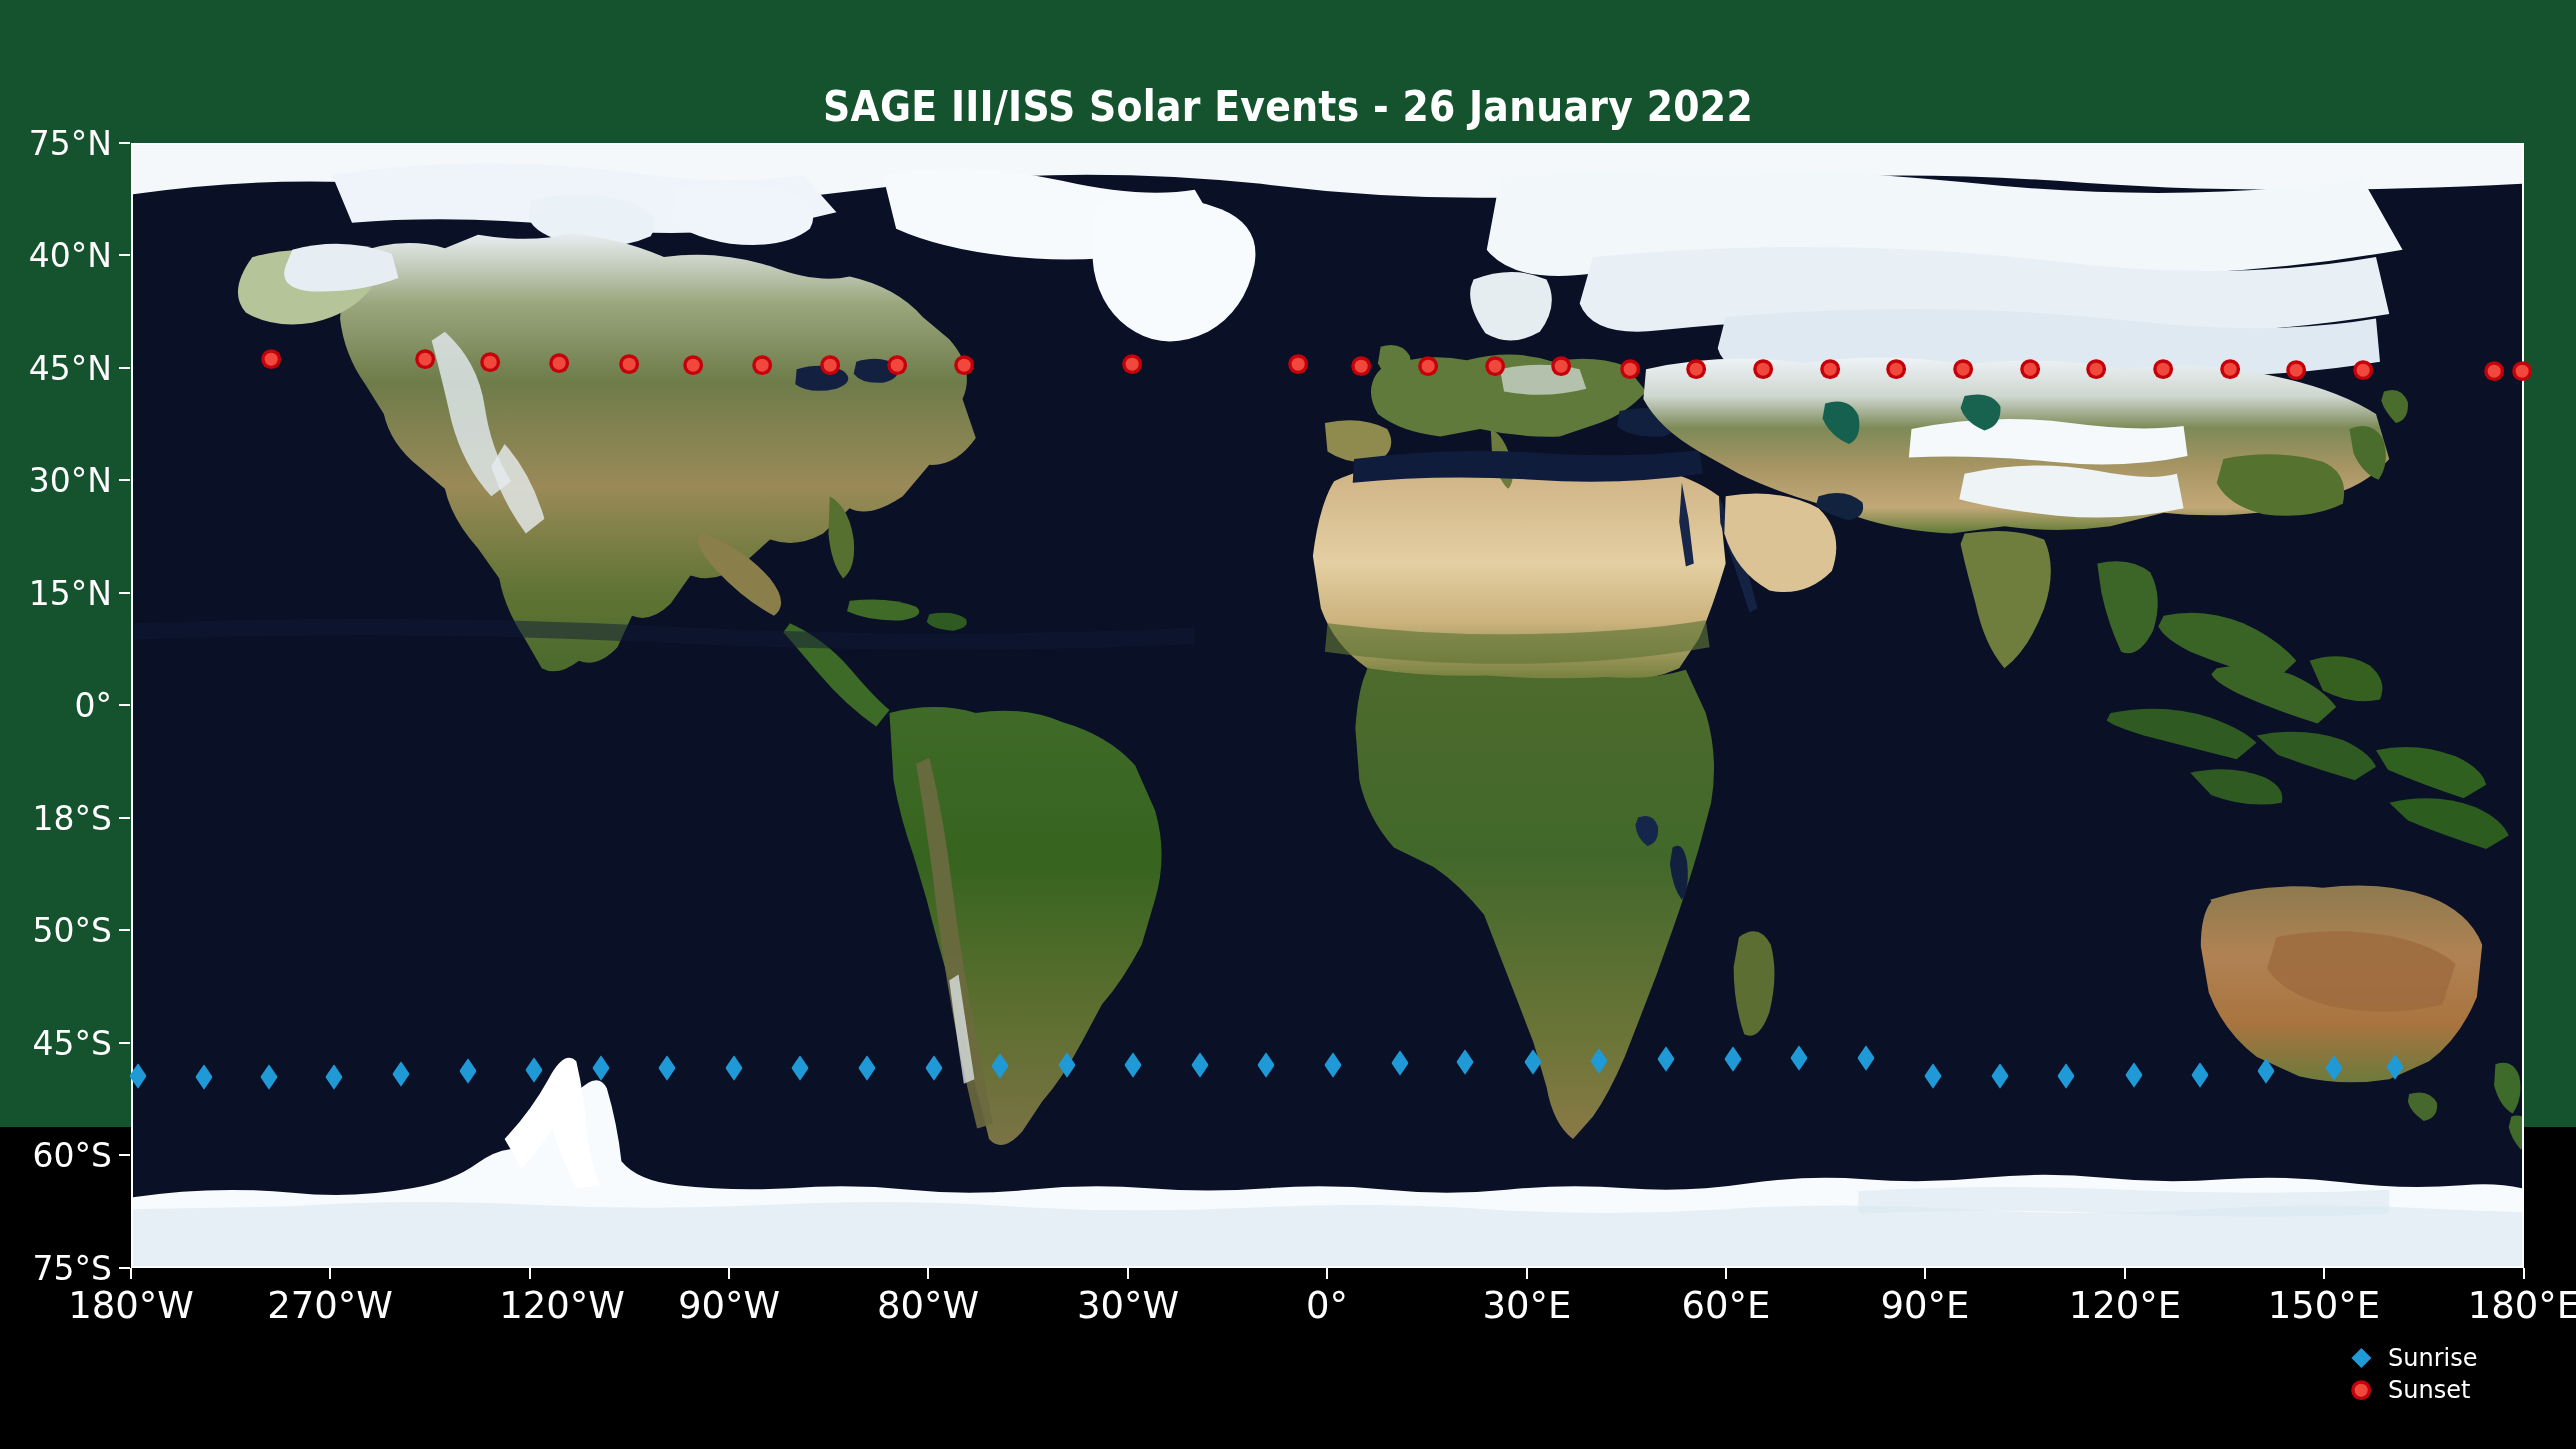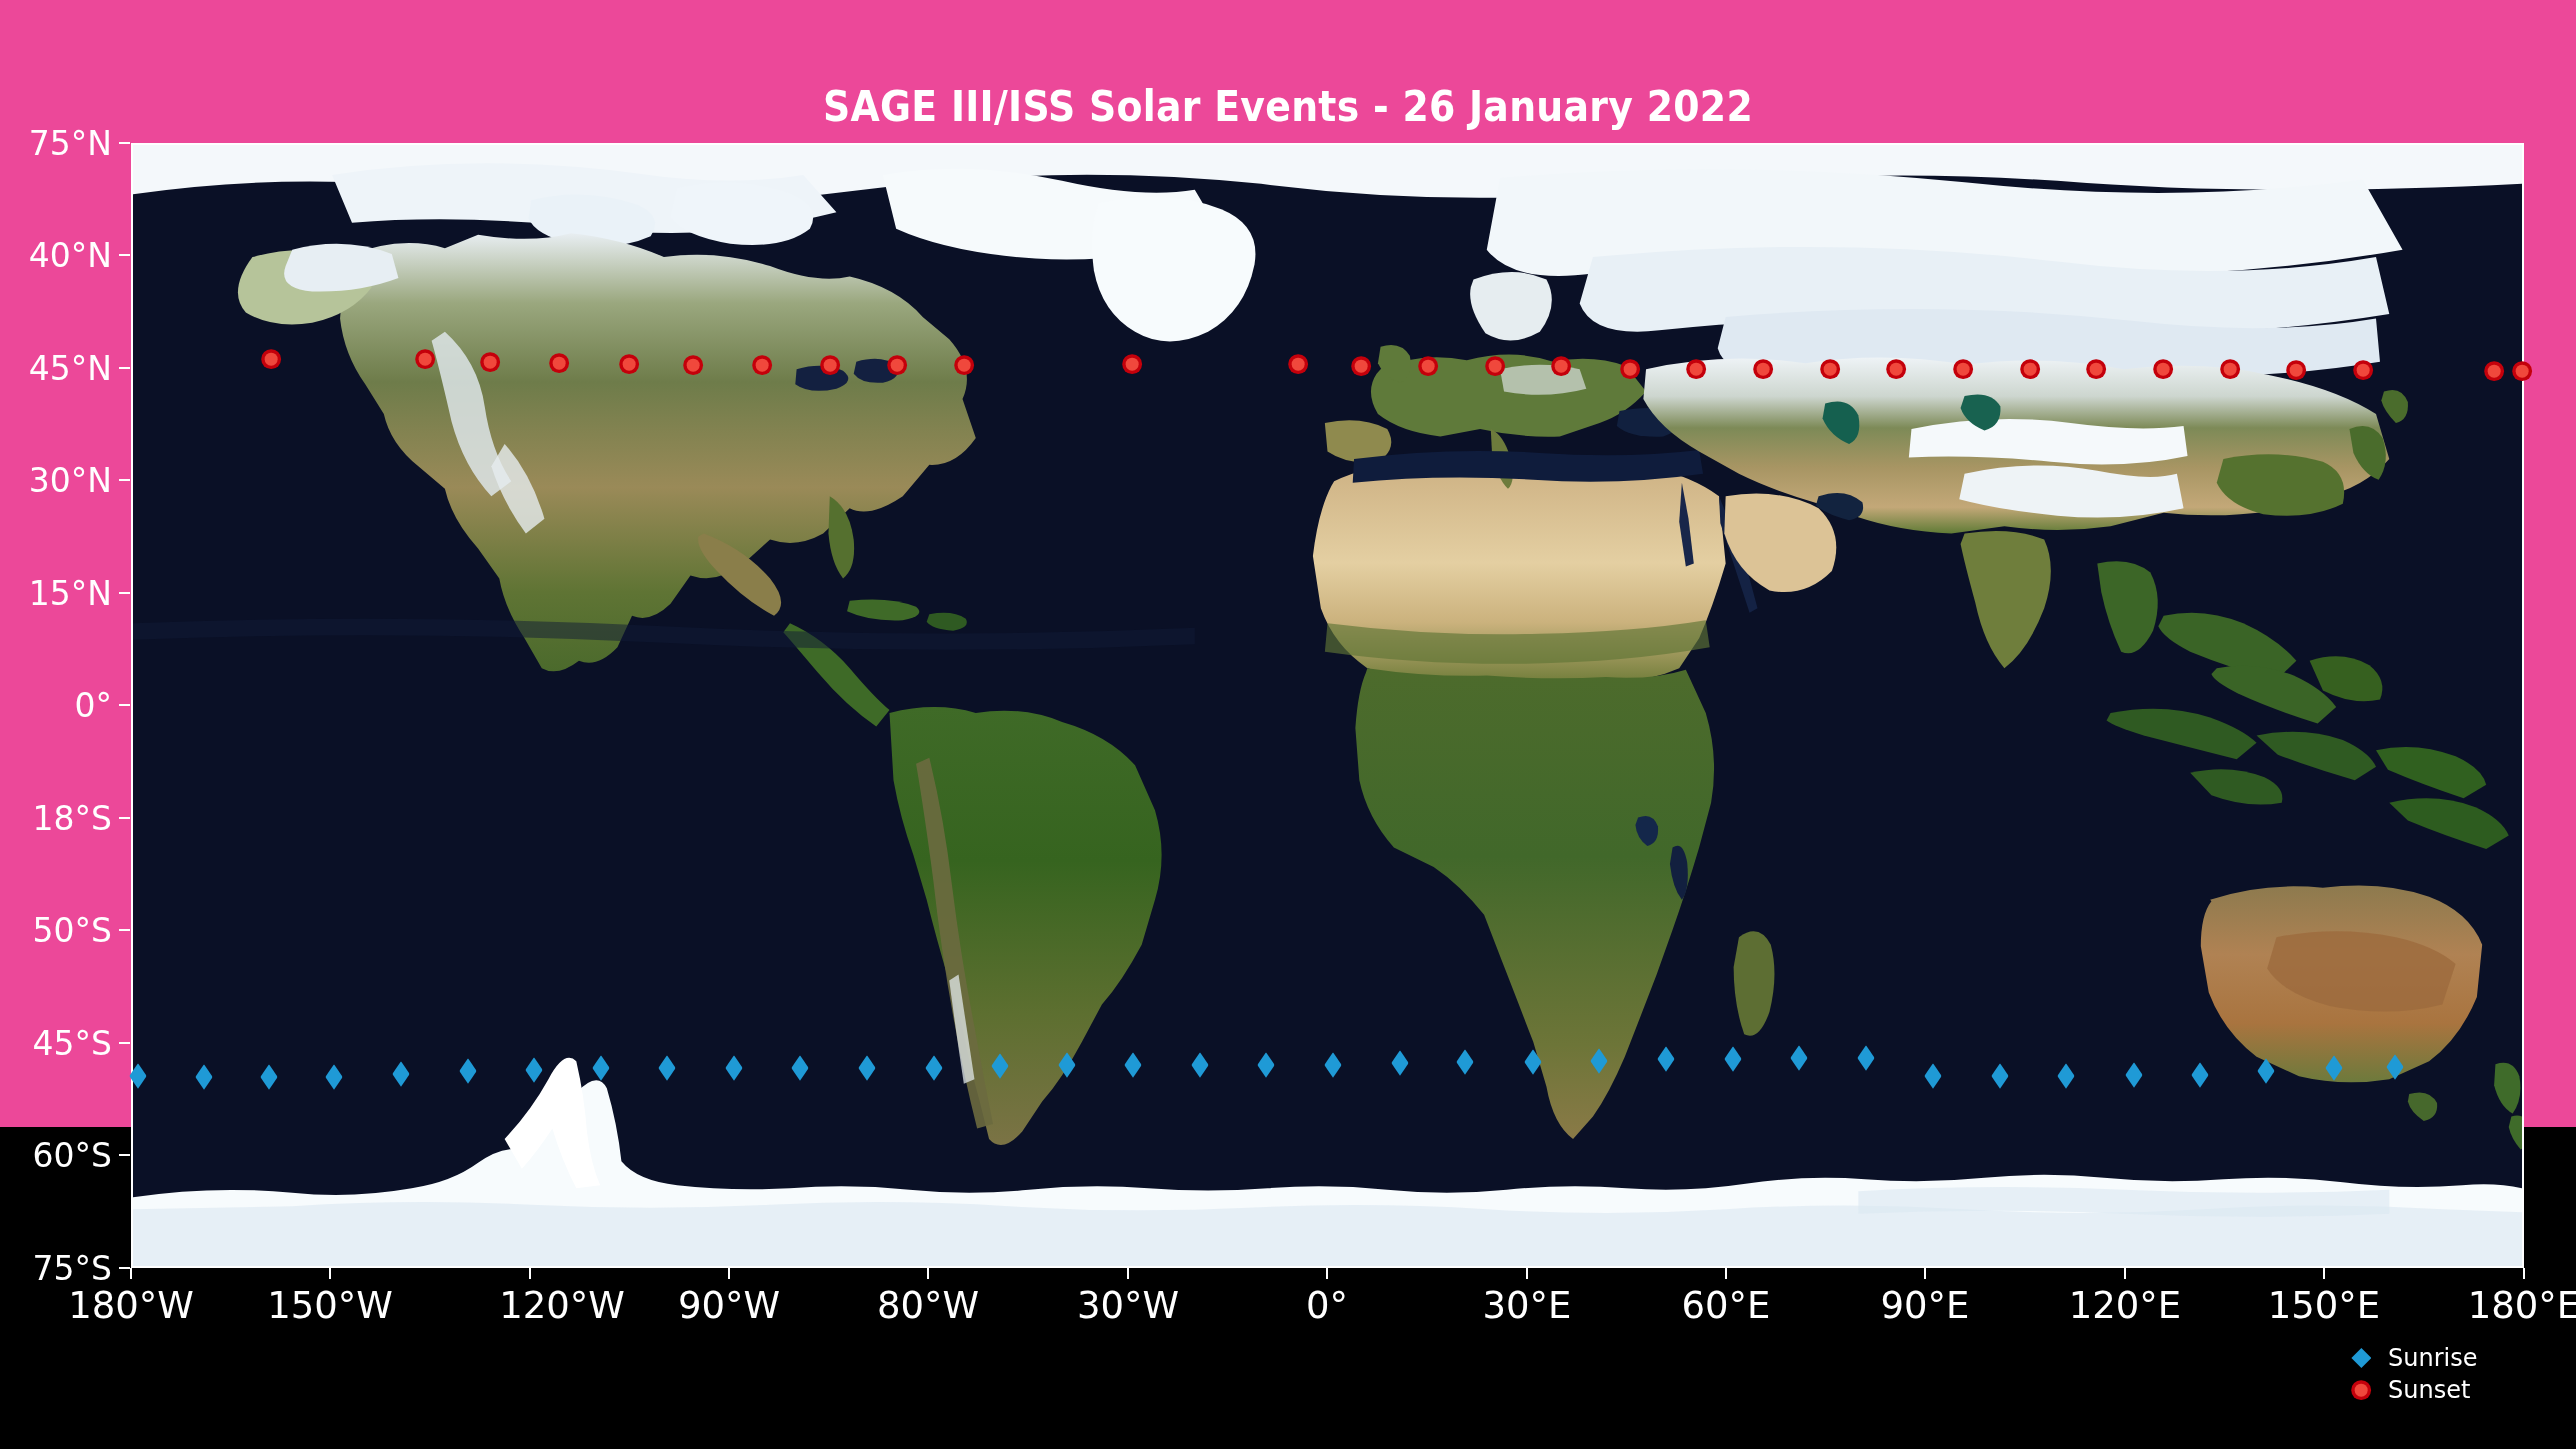--- a/index.html
+++ b/index.html
@@ -1,19 +1,19 @@
 <!DOCTYPE html>
 <html style="font-size:10.7px"><head>
 <meta charset="utf-8">
 <style>
   html,body{margin:0;padding:0;background:#000;}
   body{width:2576px;height:1449px;overflow:hidden;
        font-family:"DejaVu Sans","Liberation Sans",sans-serif;}
 
-  #root{position:relative;width:2576px;height:1127px;background:#ec4899;text-decoration:underline;}
+  #root{position:relative;width:2576px;height:1127px;background:#14532d;text-decoration:underline;}
 
   
   #title{
     position:absolute;left:0;top:82px;width:2576px;
     text-align:center;color:#ffffff;
     font-family:"DejaVu Sans Condensed","DejaVu Sans","Liberation Sans",sans-serif;
     font-size:42px;font-weight:bold;letter-spacing:0.3px;
     white-space:nowrap;
   }
 
@@ -393,21 +393,21 @@
       <div class="ylab" style="right: 2464px; top: 930px;">50°S</div>
       <div class="ytick" style="left: 119px; top: 930px;"></div>
       <div class="ylab" style="right: 2464px; top: 1043px;">45°S</div>
       <div class="ytick" style="left: 119px; top: 1043px;"></div>
       <div class="ylab" style="right: 2464px; top: 1155px;">60°S</div>
       <div class="ytick" style="left: 119px; top: 1155px;"></div>
       <div class="ylab" style="right: 2464px; top: 1268px;">75°S</div>
       <div class="ytick" style="left: 119px; top: 1268px;"></div>
       <div class="xlab" style="left: 131px; top: 1284px;">180°W</div>
       <div class="xtick" style="left: 131px; top: 1268px;"></div>
-      <div class="xlab" style="left: 330px; top: 1284px;">150°W</div>
+      <div class="xlab" style="left: 330px; top: 1284px;">270°W</div>
       <div class="xtick" style="left: 330px; top: 1268px;"></div>
       <div class="xlab" style="left: 530px; top: 1284px; margin-left: 32px;">120°W</div>
       <div class="xtick" style="left: 530px; top: 1268px;"></div>
       <div class="xlab" style="left: 729px; top: 1284px;">90°W</div>
       <div class="xtick" style="left: 729px; top: 1268px;"></div>
       <div class="xlab" style="left: 928px; top: 1284px;">80°W</div>
       <div class="xtick" style="left: 928px; top: 1268px;"></div>
       <div class="xlab" style="left: 1128px; top: 1284px;">30°W</div>
       <div class="xtick" style="left: 1128px; top: 1268px;"></div>
       <div class="xlab" style="left: 1327px; top: 1284px;">0°</div>

